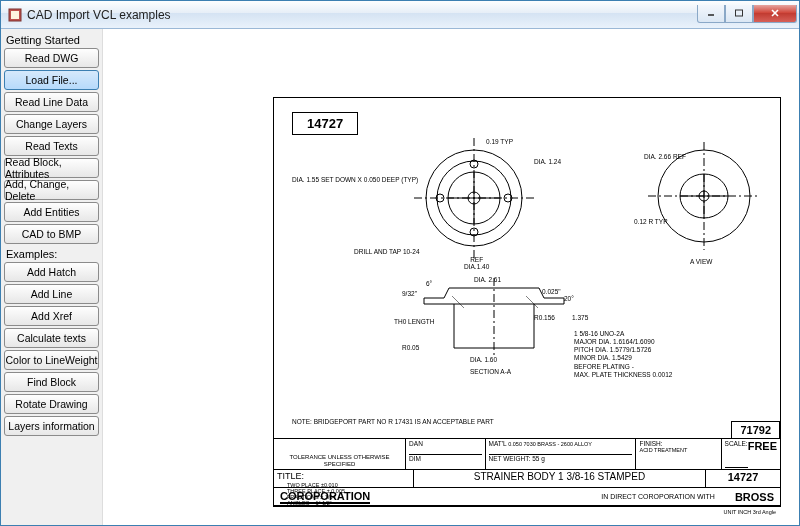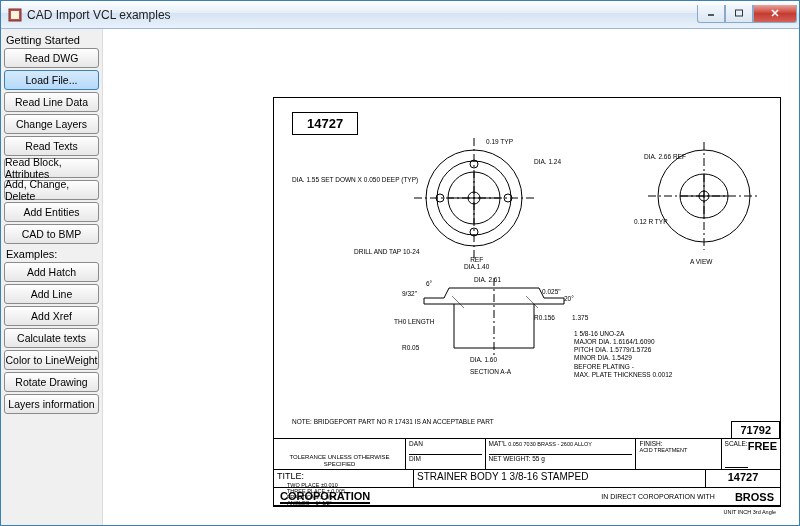--- a/index.html
+++ b/index.html
@@ -75,20 +75,21 @@
           <div class="btn">Add Entities</div>
           <div class="btn">CAD to BMP</div>
         </div>
    <div class="group">Examples:</div>
    <div id="g2" style="display: flex; flex-direction: column; gap: 2px;">
           <div class="btn">Add Hatch</div>
           <div class="btn">Add Line</div>
           <div class="btn">Add Xref</div>
           <div class="btn">Calculate texts</div>
           <div class="btn">Color to LineWeight</div>
+          <div class="btn">Find Block</div>
           <div class="btn">Rotate Drawing</div>
           <div class="btn">Layers information</div>
         </div>
   </div>
   <div class="canvas">
 
     <div class="tick" style="left:170px;top:68px;width:14px;height:1px"></div>
     <div class="tick" style="left:170px;top:68px;width:1px;height:14px"></div>
     <div class="tick" style="right:18px;top:68px;width:14px;height:1px"></div>
     <div class="tick" style="right:18px;top:68px;width:1px;height:14px"></div>
@@ -188,21 +189,21 @@
             <div style="font-size:5.5px">ACID TREATMENT</div>
           </div>
           <div class="tb-cell" style="flex:1;display:flex;flex-direction:row">
             <div style="flex:1;border-bottom:1px solid #000">SCALE:</div>
             <div style="flex:1;text-align:center;font-size:11px;font-weight:bold">FREE</div>
           </div>
         </div>
 
         <div class="tb-row" style="height:18px">
           <div class="tb-cell" style="width:140px;font-size:9px">TITLE:</div>
-          <div class="tb-cell" style="flex:1;text-align:left;font-size:10px">STRAINER BODY 1 3/8-16 STAMPED</div>
+          <div class="tb-cell" style="flex:1;text-align:center;font-size:10px">STRAINER BODY 1 3/8-16 STAMPED</div>
           <div class="tb-cell" style="width:74px;text-align:center;font-size:11px;font-weight:bold">14727</div>
         </div>
 
         <div class="tb-row corp-row" style="height:18px">
           <span style="margin-right:auto;border-bottom:2px solid #000">COROPORATION</span>
           <span style="font-size:7px;font-weight:normal;margin-right:20px">IN DIRECT COROPORATION WITH</span>
           <span>BROSS</span>
         </div>
         <div style="position:absolute;right:4px;bottom:-9px;font-size:5.5px">UNIT INCH  3rd Angle</div>
       </div>

